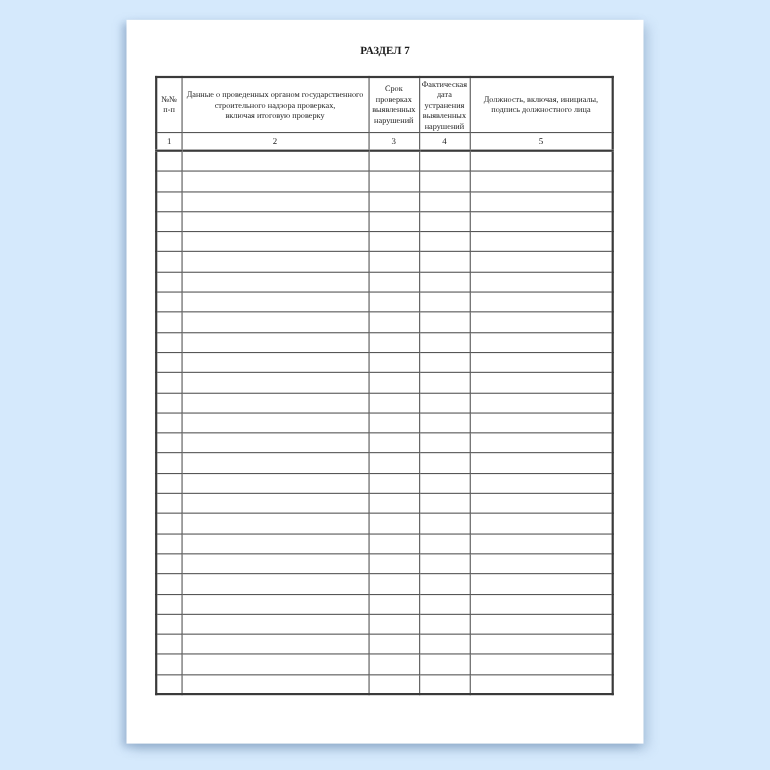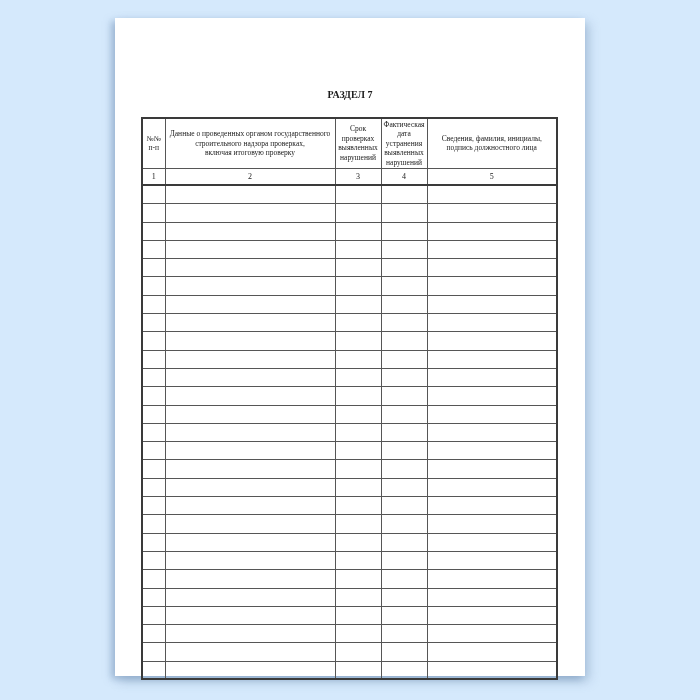--- a/index.html
+++ b/index.html
@@ -10,21 +10,21 @@
     color:#1b1b1b;
     position:relative;
     overflow:hidden;
   }
   .paper {
     position:absolute; left:115px; top:18px;
     width:470px; height:658px;
     background:#ffffff;
     box-shadow:-4px 3px 7px rgba(120,150,185,0.55), 4px 5px 10px rgba(120,150,185,0.45);
   }
-  .title-block { padding-top:23px; text-align:center; font-weight:bold;margin-top:48px; }
+  .title-block { padding-top:23px; text-align:center; font-weight:bold; }
   .section-title { font-size:10px; line-height:11.5px; }
   .section-subtitle { font-size:10px; line-height:11.5px; white-space:pre-line; }
   table.form {
     border-collapse:collapse;
     table-layout:fixed;
     width:415px;
     margin:16px 0 0 26px;
     border:2px solid #3a3a3a;
   }
   table.form th, table.form td {
@@ -76,21 +76,21 @@
 включая итоговую проверку</th>
           <th>Срок
 проверках
 выявленных
 нарушений</th>
           <th>Фактическая
 дата
 устранения
 выявленных
 нарушений</th>
-          <th>Сведения, фамилия, инициалы,
+          <th>Должность, включая, инициалы,
 подпись должностного лица</th>
         </tr>
         <tr class="number-row">
           <td>1</td>
           <td>2</td>
           <td>3</td>
           <td>4</td>
           <td>5</td>
         </tr>
       </thead>

